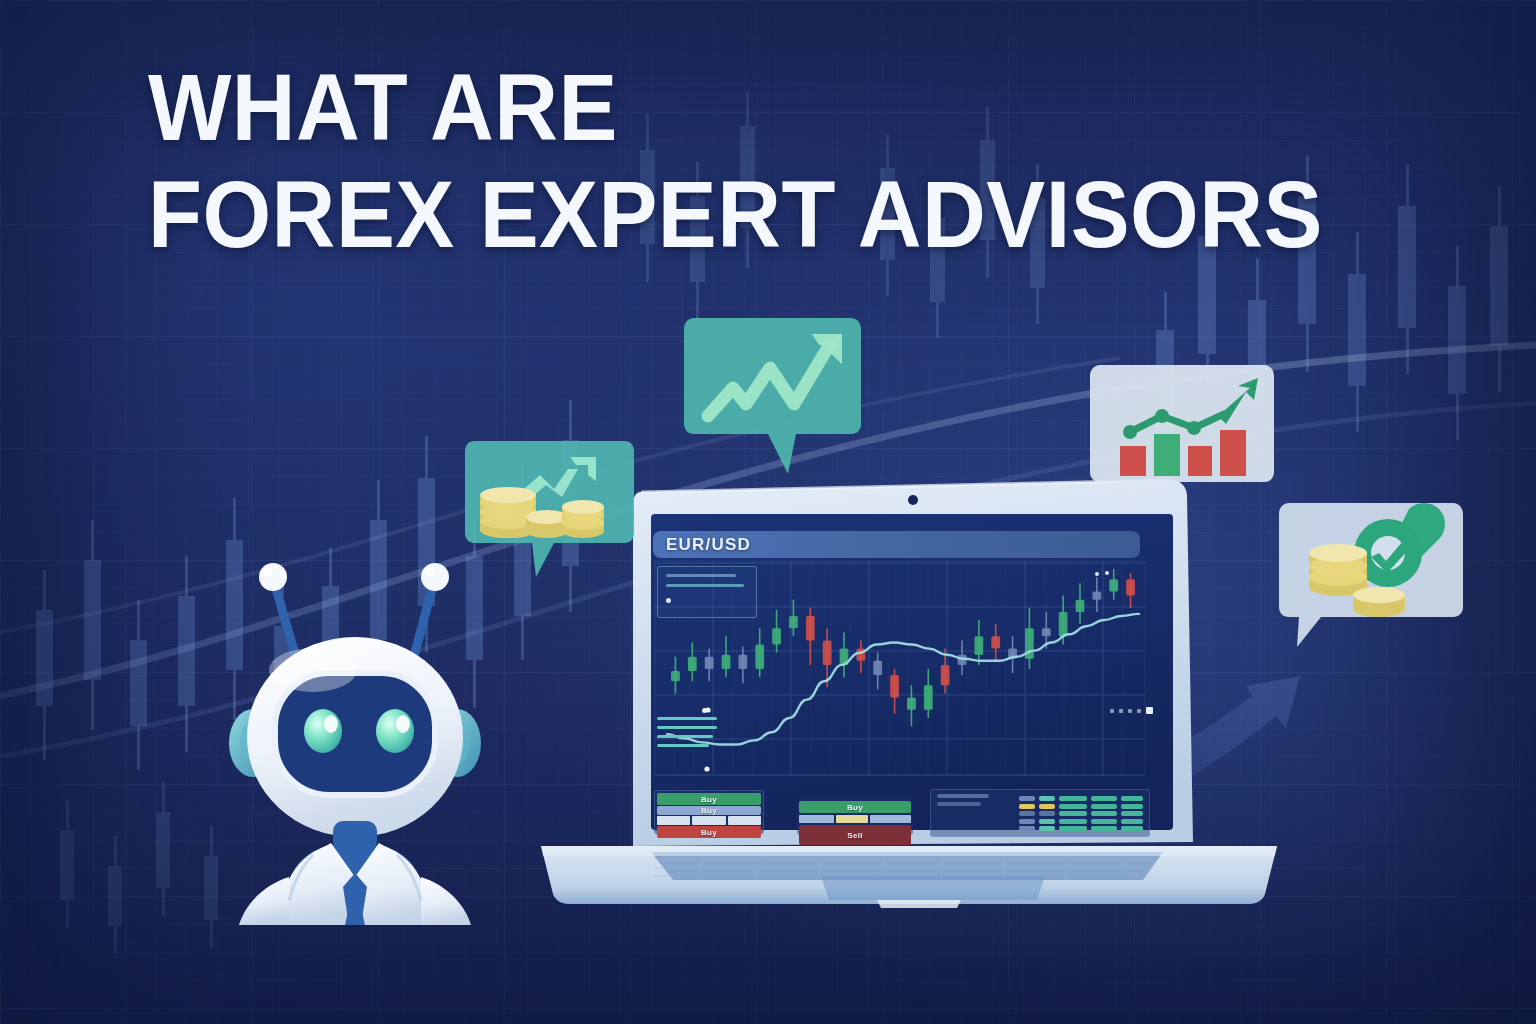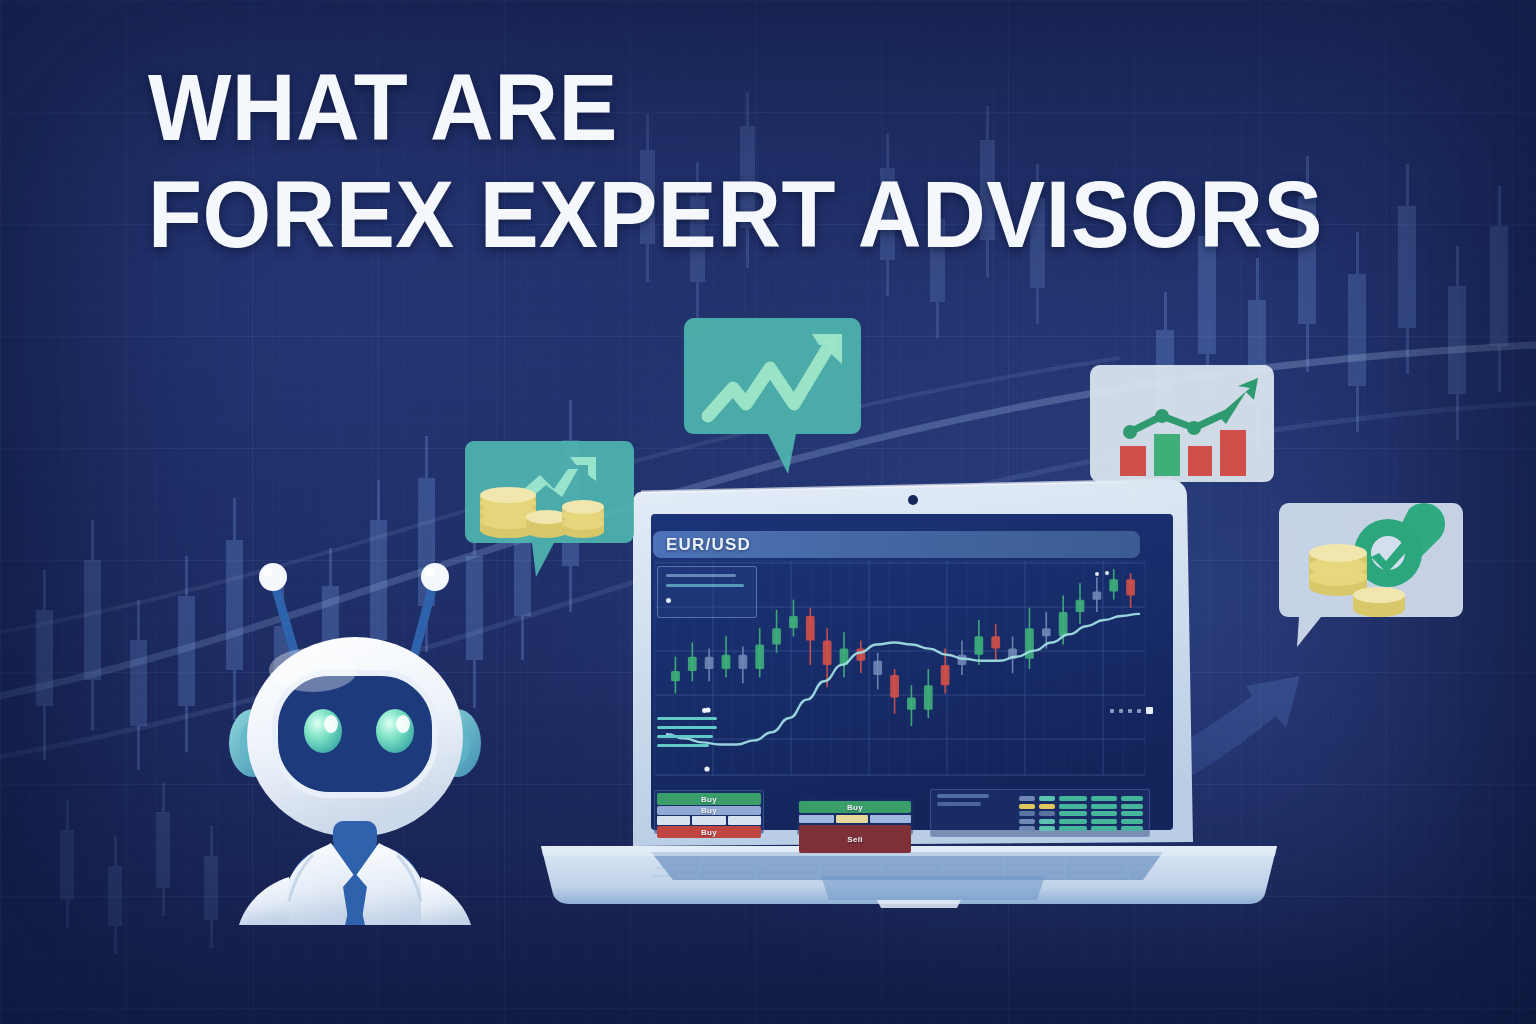--- a/index.html
+++ b/index.html
@@ -126,21 +126,21 @@
   .panel-sell{
     position:absolute;left:152px;top:272px;width:116px;height:36px;
     background:rgba(30,52,110,.45);
     border-radius:3px;padding:2px;
   }
   .ps-green{height:12px;background:#3a9e6b;border-radius:2px;display:flex;align-items:center;justify-content:center;}
   .ps-cells{display:flex;gap:2px;margin-top:2px;height:8px;}
   .ps-c1{flex:1.1;background:#9fb8dd;border-radius:1px;}
   .ps-c2{flex:1;background:#e3d79a;border-radius:1px;}
   .ps-c3{flex:1.3;background:#9fb8dd;border-radius:1px;}
-  .ps-red{height:28px;background:#7d3038;border-radius:2px;margin-top:2px;display:flex;align-items:center;justify-content:center;}
+  .ps-red{height:20px;background:#7d3038;border-radius:2px;margin-top:2px;display:flex;align-items:center;justify-content:center;}
 
   .panel-data{
     position:absolute;left:285px;top:262px;width:220px;height:48px;
     border:1px solid rgba(130,170,220,.28);
     border-radius:3px;background:rgba(33,56,116,.42);
     padding:4px 6px;
   }
   .pd-head{height:4px;width:52px;background:rgba(150,190,230,.45);border-radius:2px;margin-bottom:4px;}
   .pd-head2{height:4px;width:44px;background:rgba(150,190,230,.40);border-radius:2px;margin-bottom:4px;}
   .pd-grid{position:absolute;left:88px;top:6px;display:flex;gap:4px;}

